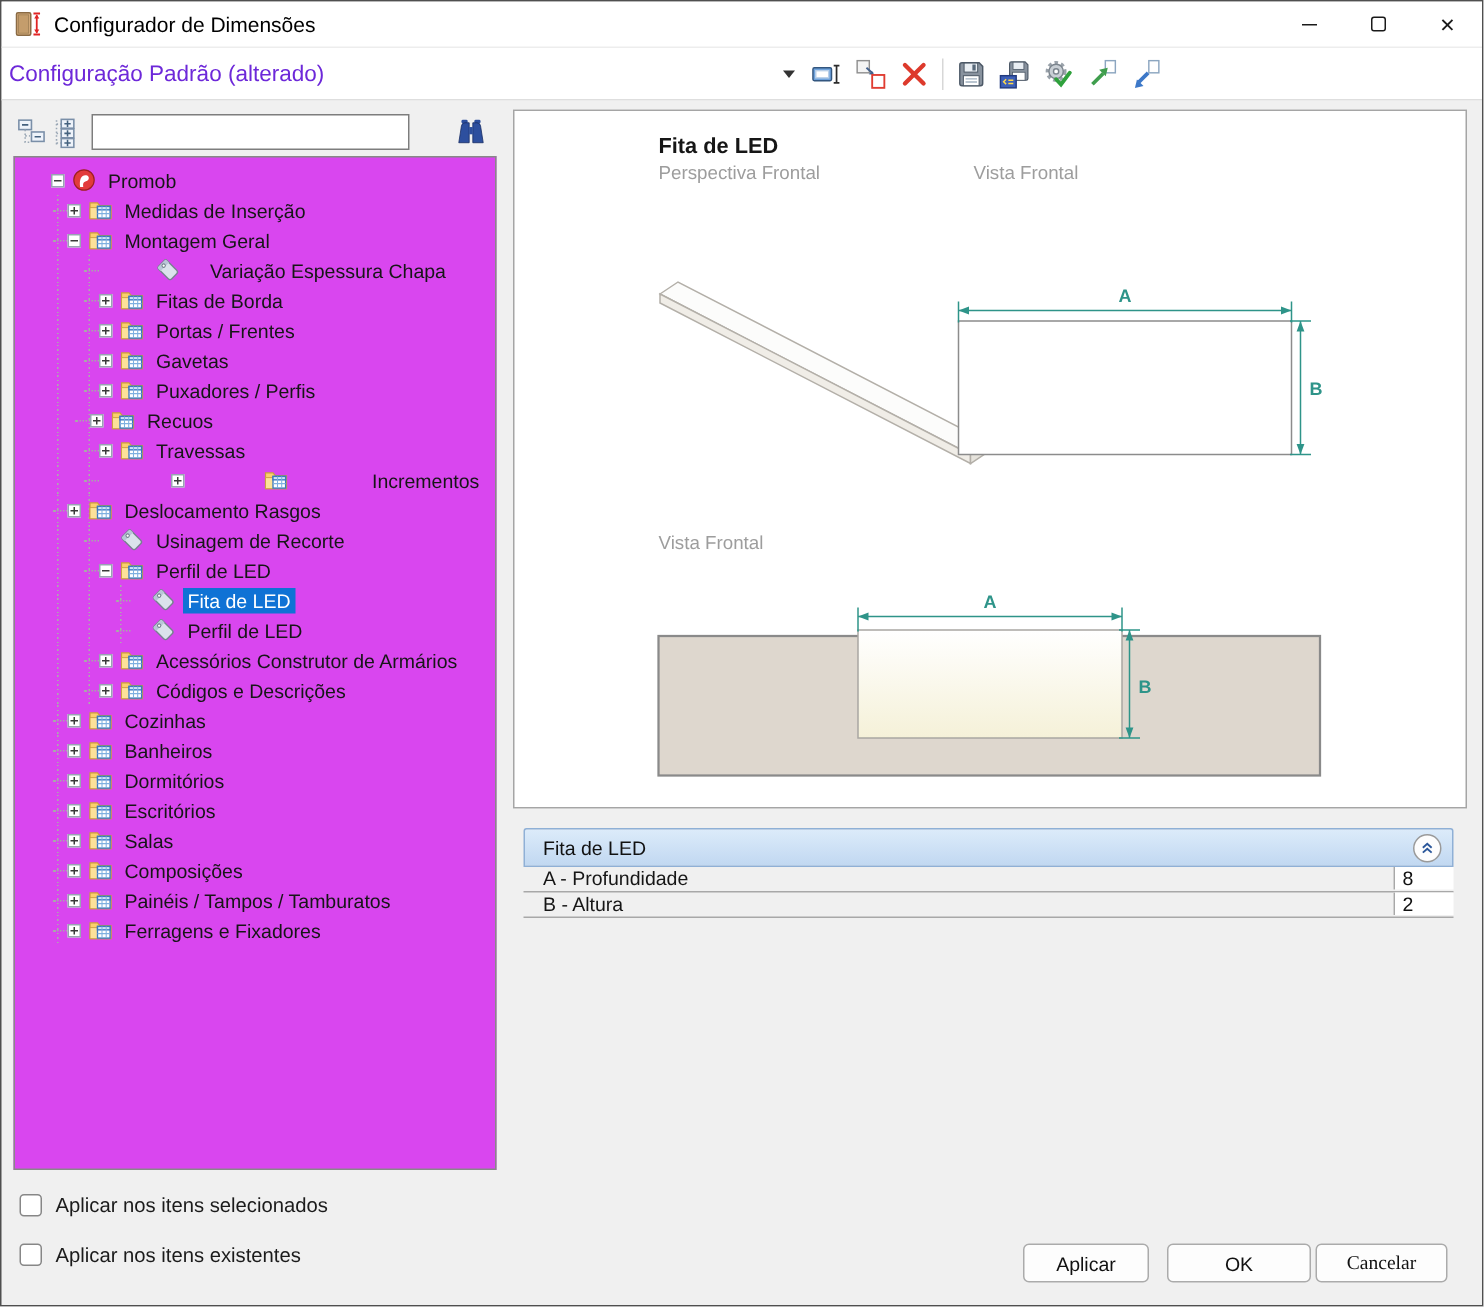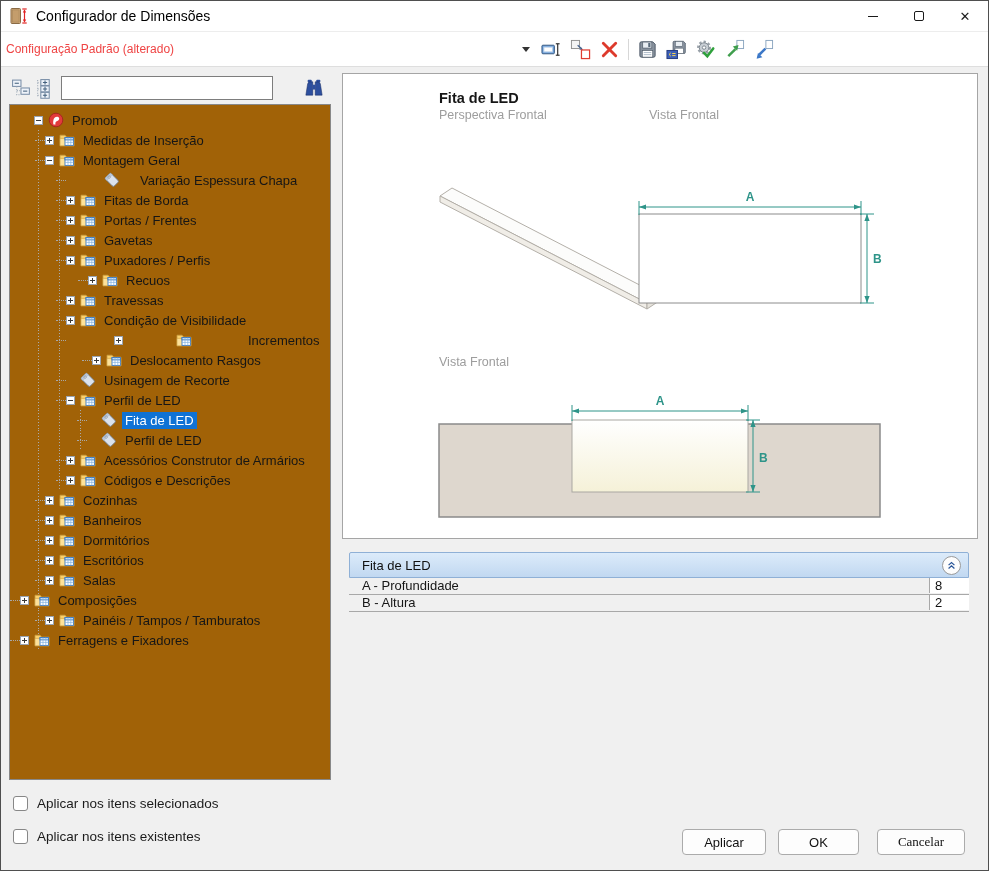--- a/index.html
+++ b/index.html
@@ -15,33 +15,33 @@
   .title-text { font-size:14px; color:#000; }
   .win-controls { margin-left:auto; display:flex; height:100%; }
   .win-btn { width:46px; height:100%; display:flex; align-items:center; justify-content:center; cursor:default; }
   .glyph-min { width:10px; height:1px; background:#1a1a1a; }
   .glyph-max { width:10px; height:10px; border:1px solid #1a1a1a; border-radius:2px; }
   .glyph-close { font-size:13px; color:#1a1a1a; line-height:1; }
   
   .toolbar { position:absolute; left:0; top:31px; width:987px; height:35px; background:#fff;
     border-bottom:1px solid #dedede; display:flex; align-items:center; }
   .combo { width:536px; height:100%; display:flex; align-items:center; padding:0 7px 0 5px; }
-  .combo-text { font-size:12px; color:#ef4444; flex:1; white-space:nowrap; overflow:hidden; }
+  .combo-text { font-size:15px; color:#6d28d9; flex:1; white-space:nowrap; overflow:hidden; }
   .combo-arrow { width:0; height:0; border-left:4px solid transparent; border-right:4px solid transparent; border-top:5px solid #333; }
   .tool-btn { width:27px; height:27px; display:flex; align-items:center; justify-content:center; margin:0 1px; }
   .tool-btn svg { width:21px; height:21px; }
   .tool-sep { width:1px; height:21px; background:#d7d7d7; margin:0 4px; }
   
   .mini-btn { position:absolute; width:21px; height:21px; }
   .mini-btn svg { width:100%; height:100%; }
   .search-input { position:absolute; left:60px; top:75px; width:212px; height:24px;
     border:1px solid #7d7d7d; background:#fff; font-size:13px; padding:0 5px; outline:none; }
   
   .tree-panel { position:absolute; left:8px; top:103px; width:322px; height:676px;
-    background:#a16207; border:1px solid #888; overflow:hidden; padding-top:5px; }
+    background:#d946ef; border:1px solid #888; overflow:hidden; padding-top:5px; }
   .tree-row { position:relative; height:20px; display:flex; align-items:center; font-size:13px; white-space:nowrap; }
   .stub { width:10px; height:1px; border-top:1px dotted #a8a8a8; flex:0 0 auto; }
   .expander { position:relative; width:9px; height:9px; flex:0 0 auto; margin-right:5px;
     background:#fff; border:1px solid #99a4b3; }
   .expander.none { border:none; background:transparent; }
   .expander::before, .expander.plus::after { content:""; position:absolute; background:#3a3a3a; }
   .expander.none::before { display:none; }
   .expander::before { left:1px; top:3px; width:5px; height:1px; }
   .expander.plus::after { left:3px; top:1px; width:1px; height:5px; }
   .tree-icon { width:16px; height:16px; flex:0 0 auto; margin-right:5px; }
@@ -68,21 +68,21 @@
   .collapse-btn svg { width:11px; height:11px; }
   .prop-row { display:flex; height:17px; align-items:flex-start; border-bottom:1px solid #a8a8a8; }
   .prop-label { flex:1; display:flex; align-items:center; padding-left:13px; font-size:13px; color:#161616; }
   .prop-value { width:40px; background:#fff; border-left:1px solid #a8a8a8; display:flex; align-items:center;
     padding-left:5px; font-size:13px; color:#111; }
   
   .btn { position:absolute; top:828px; height:26px; background:#fdfdfd; border:1px solid #ababab;
     border-radius:4px; font-size:13px; color:#111; display:flex; align-items:center; justify-content:center;
     font-family:inherit; }
   #btn-apply { left:681px; width:84px; }
-  #btn-ok { left:777px; width:81px; }
+  #btn-ok { left:777px; width:96px; }
   #btn-cancel { left:876px; width:88px;font-family:Liberation Serif, serif; }
 </style>
 </head>
 <body>
 
 <div class="window">
 
   <div class="titlebar">
     <span class="app-icon">
       <svg viewBox="0 0 18 18">
@@ -319,21 +319,21 @@
           <svg viewBox="0 0 16 14">
       <path d="M1 2.2 L6 2.2 L7.6 4.1 L15 4.1 L15 12.8 L1 12.8 Z" fill="#fbd06d" stroke="#c99d3f" stroke-width="0.8"></path>
       <path d="M1 5.4 L15 5.4 L15 12.8 L1 12.8 Z" fill="#fde199" stroke="#c99d3f" stroke-width="0.6"></path>
       <rect x="6" y="4.6" width="8.4" height="7.8" fill="#fff" stroke="#3b78c0" stroke-width="0.9"></rect>
       <rect x="6" y="4.6" width="8.4" height="2.3" fill="#cfe3f7" stroke="#3b78c0" stroke-width="0.9"></rect>
       <path d="M6 9.4 h8.4 M9 4.6 v7.8 M11.8 4.6 v7.8" stroke="#7fb0e0" stroke-width="0.7"></path>
     </svg>
         </span>
         <span class="tree-label">Puxadores / Perfis</span>
       </div>
-      <div class="tree-row" style="padding-left: 68px; background-image: repeating-linear-gradient(rgb(171, 171, 171) 0px, rgb(171, 171, 171) 1px, transparent 1px, transparent 3px), repeating-linear-gradient(rgb(171, 171, 171) 0px, rgb(171, 171, 171) 1px, transparent 1px, transparent 3px); background-position: 28px 0px, 49px 0px; background-size: 1px 100%; background-repeat: no-repeat;">
+      <div class="tree-row" style="padding-left: 40px; background-image: repeating-linear-gradient(rgb(171, 171, 171) 0px, rgb(171, 171, 171) 1px, transparent 1px, transparent 3px), repeating-linear-gradient(rgb(171, 171, 171) 0px, rgb(171, 171, 171) 1px, transparent 1px, transparent 3px); background-position: 28px 0px, 49px 0px; background-size: 1px 100%; background-repeat: no-repeat;">
         <span class="stub"></span>
         <span class="expander plus"></span>
         <span class="tree-icon">
           <svg viewBox="0 0 16 14">
       <path d="M1 2.2 L6 2.2 L7.6 4.1 L15 4.1 L15 12.8 L1 12.8 Z" fill="#fbd06d" stroke="#c99d3f" stroke-width="0.8"></path>
       <path d="M1 5.4 L15 5.4 L15 12.8 L1 12.8 Z" fill="#fde199" stroke="#c99d3f" stroke-width="0.6"></path>
       <rect x="6" y="4.6" width="8.4" height="7.8" fill="#fff" stroke="#3b78c0" stroke-width="0.9"></rect>
       <rect x="6" y="4.6" width="8.4" height="2.3" fill="#cfe3f7" stroke="#3b78c0" stroke-width="0.9"></rect>
       <path d="M6 9.4 h8.4 M9 4.6 v7.8 M11.8 4.6 v7.8" stroke="#7fb0e0" stroke-width="0.7"></path>
     </svg>
@@ -347,49 +347,35 @@
           <svg viewBox="0 0 16 14">
       <path d="M1 2.2 L6 2.2 L7.6 4.1 L15 4.1 L15 12.8 L1 12.8 Z" fill="#fbd06d" stroke="#c99d3f" stroke-width="0.8"></path>
       <path d="M1 5.4 L15 5.4 L15 12.8 L1 12.8 Z" fill="#fde199" stroke="#c99d3f" stroke-width="0.6"></path>
       <rect x="6" y="4.6" width="8.4" height="7.8" fill="#fff" stroke="#3b78c0" stroke-width="0.9"></rect>
       <rect x="6" y="4.6" width="8.4" height="2.3" fill="#cfe3f7" stroke="#3b78c0" stroke-width="0.9"></rect>
       <path d="M6 9.4 h8.4 M9 4.6 v7.8 M11.8 4.6 v7.8" stroke="#7fb0e0" stroke-width="0.7"></path>
     </svg>
         </span>
         <span class="tree-label">Travessas</span>
       </div>
-      <div class="tree-row" style="padding-left: 46px; background-image: repeating-linear-gradient(rgb(171, 171, 171) 0px, rgb(171, 171, 171) 1px, transparent 1px, transparent 3px), repeating-linear-gradient(rgb(171, 171, 171) 0px, rgb(171, 171, 171) 1px, transparent 1px, transparent 3px); background-position: 28px 0px, 49px 0px; background-size: 1px 100%; background-repeat: no-repeat;">
-        <span class="stub"></span>
-        <span class="expander plus"></span>
-        <span class="tree-icon">
-          <svg viewBox="0 0 16 14">
-      <path d="M1 2.2 L6 2.2 L7.6 4.1 L15 4.1 L15 12.8 L1 12.8 Z" fill="#fbd06d" stroke="#c99d3f" stroke-width="0.8"></path>
-      <path d="M1 5.4 L15 5.4 L15 12.8 L1 12.8 Z" fill="#fde199" stroke="#c99d3f" stroke-width="0.6"></path>
-      <rect x="6" y="4.6" width="8.4" height="7.8" fill="#fff" stroke="#3b78c0" stroke-width="0.9"></rect>
-      <rect x="6" y="4.6" width="8.4" height="2.3" fill="#cfe3f7" stroke="#3b78c0" stroke-width="0.9"></rect>
-      <path d="M6 9.4 h8.4 M9 4.6 v7.8 M11.8 4.6 v7.8" stroke="#7fb0e0" stroke-width="0.7"></path>
-    </svg>
-        </span>
-        <span class="tree-label">Condição de Visibilidade</span>
-      </div>
       <div class="tree-row" style="padding-left: 46px; background-image: repeating-linear-gradient(rgb(171, 171, 171) 0px, rgb(171, 171, 171) 1px, transparent 1px, transparent 3px), repeating-linear-gradient(rgb(171, 171, 171) 0px, rgb(171, 171, 171) 1px, transparent 1px, transparent 3px); background-position: 28px 0px, 49px 0px; background-size: 1px 100%; background-repeat: no-repeat; gap: 48px;">
         <span class="stub"></span>
         <span class="expander plus"></span>
         <span class="tree-icon">
           <svg viewBox="0 0 16 14">
       <path d="M1 2.2 L6 2.2 L7.6 4.1 L15 4.1 L15 12.8 L1 12.8 Z" fill="#fbd06d" stroke="#c99d3f" stroke-width="0.8"></path>
       <path d="M1 5.4 L15 5.4 L15 12.8 L1 12.8 Z" fill="#fde199" stroke="#c99d3f" stroke-width="0.6"></path>
       <rect x="6" y="4.6" width="8.4" height="7.8" fill="#fff" stroke="#3b78c0" stroke-width="0.9"></rect>
       <rect x="6" y="4.6" width="8.4" height="2.3" fill="#cfe3f7" stroke="#3b78c0" stroke-width="0.9"></rect>
       <path d="M6 9.4 h8.4 M9 4.6 v7.8 M11.8 4.6 v7.8" stroke="#7fb0e0" stroke-width="0.7"></path>
     </svg>
         </span>
         <span class="tree-label">Incrementos</span>
       </div>
-      <div class="tree-row" style="padding-left: 72px; background-image: repeating-linear-gradient(rgb(171, 171, 171) 0px, rgb(171, 171, 171) 1px, transparent 1px, transparent 3px), repeating-linear-gradient(rgb(171, 171, 171) 0px, rgb(171, 171, 171) 1px, transparent 1px, transparent 3px); background-position: 28px 0px, 49px 0px; background-size: 1px 100%; background-repeat: no-repeat;">
+      <div class="tree-row" style="padding-left: 25px; background-image: repeating-linear-gradient(rgb(171, 171, 171) 0px, rgb(171, 171, 171) 1px, transparent 1px, transparent 3px), repeating-linear-gradient(rgb(171, 171, 171) 0px, rgb(171, 171, 171) 1px, transparent 1px, transparent 3px); background-position: 28px 0px, 49px 0px; background-size: 1px 100%; background-repeat: no-repeat;">
         <span class="stub"></span>
         <span class="expander plus"></span>
         <span class="tree-icon">
           <svg viewBox="0 0 16 14">
       <path d="M1 2.2 L6 2.2 L7.6 4.1 L15 4.1 L15 12.8 L1 12.8 Z" fill="#fbd06d" stroke="#c99d3f" stroke-width="0.8"></path>
       <path d="M1 5.4 L15 5.4 L15 12.8 L1 12.8 Z" fill="#fde199" stroke="#c99d3f" stroke-width="0.6"></path>
       <rect x="6" y="4.6" width="8.4" height="7.8" fill="#fff" stroke="#3b78c0" stroke-width="0.9"></rect>
       <rect x="6" y="4.6" width="8.4" height="2.3" fill="#cfe3f7" stroke="#3b78c0" stroke-width="0.9"></rect>
       <path d="M6 9.4 h8.4 M9 4.6 v7.8 M11.8 4.6 v7.8" stroke="#7fb0e0" stroke-width="0.7"></path>
     </svg>
@@ -543,21 +529,21 @@
           <svg viewBox="0 0 16 14">
       <path d="M1 2.2 L6 2.2 L7.6 4.1 L15 4.1 L15 12.8 L1 12.8 Z" fill="#fbd06d" stroke="#c99d3f" stroke-width="0.8"></path>
       <path d="M1 5.4 L15 5.4 L15 12.8 L1 12.8 Z" fill="#fde199" stroke="#c99d3f" stroke-width="0.6"></path>
       <rect x="6" y="4.6" width="8.4" height="7.8" fill="#fff" stroke="#3b78c0" stroke-width="0.9"></rect>
       <rect x="6" y="4.6" width="8.4" height="2.3" fill="#cfe3f7" stroke="#3b78c0" stroke-width="0.9"></rect>
       <path d="M6 9.4 h8.4 M9 4.6 v7.8 M11.8 4.6 v7.8" stroke="#7fb0e0" stroke-width="0.7"></path>
     </svg>
         </span>
         <span class="tree-label">Salas</span>
       </div>
-      <div class="tree-row" style="background-image: repeating-linear-gradient(rgb(171, 171, 171) 0px, rgb(171, 171, 171) 1px, transparent 1px, transparent 3px); background-position: 28px 0px; background-size: 1px 100%; background-repeat: no-repeat;">
+      <div class="tree-row" style="padding-left: 25px; background-image: repeating-linear-gradient(rgb(171, 171, 171) 0px, rgb(171, 171, 171) 1px, transparent 1px, transparent 3px); background-position: 28px 0px; background-size: 1px 100%; background-repeat: no-repeat;">
         <span class="stub"></span>
         <span class="expander plus"></span>
         <span class="tree-icon">
           <svg viewBox="0 0 16 14">
       <path d="M1 2.2 L6 2.2 L7.6 4.1 L15 4.1 L15 12.8 L1 12.8 Z" fill="#fbd06d" stroke="#c99d3f" stroke-width="0.8"></path>
       <path d="M1 5.4 L15 5.4 L15 12.8 L1 12.8 Z" fill="#fde199" stroke="#c99d3f" stroke-width="0.6"></path>
       <rect x="6" y="4.6" width="8.4" height="7.8" fill="#fff" stroke="#3b78c0" stroke-width="0.9"></rect>
       <rect x="6" y="4.6" width="8.4" height="2.3" fill="#cfe3f7" stroke="#3b78c0" stroke-width="0.9"></rect>
       <path d="M6 9.4 h8.4 M9 4.6 v7.8 M11.8 4.6 v7.8" stroke="#7fb0e0" stroke-width="0.7"></path>
     </svg>
@@ -571,21 +557,21 @@
           <svg viewBox="0 0 16 14">
       <path d="M1 2.2 L6 2.2 L7.6 4.1 L15 4.1 L15 12.8 L1 12.8 Z" fill="#fbd06d" stroke="#c99d3f" stroke-width="0.8"></path>
       <path d="M1 5.4 L15 5.4 L15 12.8 L1 12.8 Z" fill="#fde199" stroke="#c99d3f" stroke-width="0.6"></path>
       <rect x="6" y="4.6" width="8.4" height="7.8" fill="#fff" stroke="#3b78c0" stroke-width="0.9"></rect>
       <rect x="6" y="4.6" width="8.4" height="2.3" fill="#cfe3f7" stroke="#3b78c0" stroke-width="0.9"></rect>
       <path d="M6 9.4 h8.4 M9 4.6 v7.8 M11.8 4.6 v7.8" stroke="#7fb0e0" stroke-width="0.7"></path>
     </svg>
         </span>
         <span class="tree-label">Painéis / Tampos / Tamburatos</span>
       </div>
-      <div class="tree-row" style="background-image: repeating-linear-gradient(rgb(171, 171, 171) 0px, rgb(171, 171, 171) 1px, transparent 1px, transparent 3px); background-position: 28px 0px; background-size: 1px 100%; background-repeat: no-repeat;">
+      <div class="tree-row" style="padding-left: 25px; background-image: repeating-linear-gradient(rgb(171, 171, 171) 0px, rgb(171, 171, 171) 1px, transparent 1px, transparent 3px); background-position: 28px 0px; background-size: 1px 100%; background-repeat: no-repeat;">
         <span class="stub"></span>
         <span class="expander plus"></span>
         <span class="tree-icon">
           <svg viewBox="0 0 16 14">
       <path d="M1 2.2 L6 2.2 L7.6 4.1 L15 4.1 L15 12.8 L1 12.8 Z" fill="#fbd06d" stroke="#c99d3f" stroke-width="0.8"></path>
       <path d="M1 5.4 L15 5.4 L15 12.8 L1 12.8 Z" fill="#fde199" stroke="#c99d3f" stroke-width="0.6"></path>
       <rect x="6" y="4.6" width="8.4" height="7.8" fill="#fff" stroke="#3b78c0" stroke-width="0.9"></rect>
       <rect x="6" y="4.6" width="8.4" height="2.3" fill="#cfe3f7" stroke="#3b78c0" stroke-width="0.9"></rect>
       <path d="M6 9.4 h8.4 M9 4.6 v7.8 M11.8 4.6 v7.8" stroke="#7fb0e0" stroke-width="0.7"></path>
     </svg>

